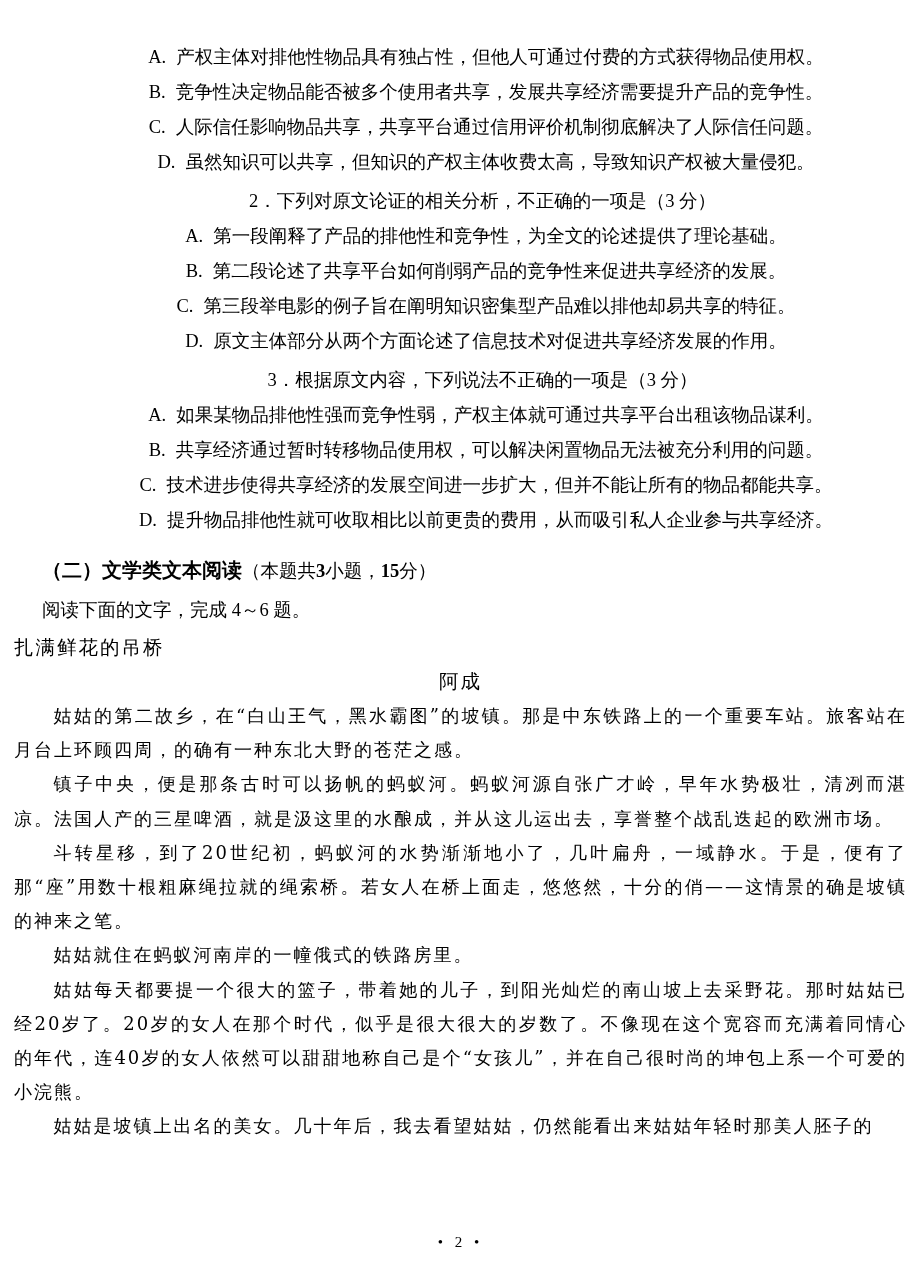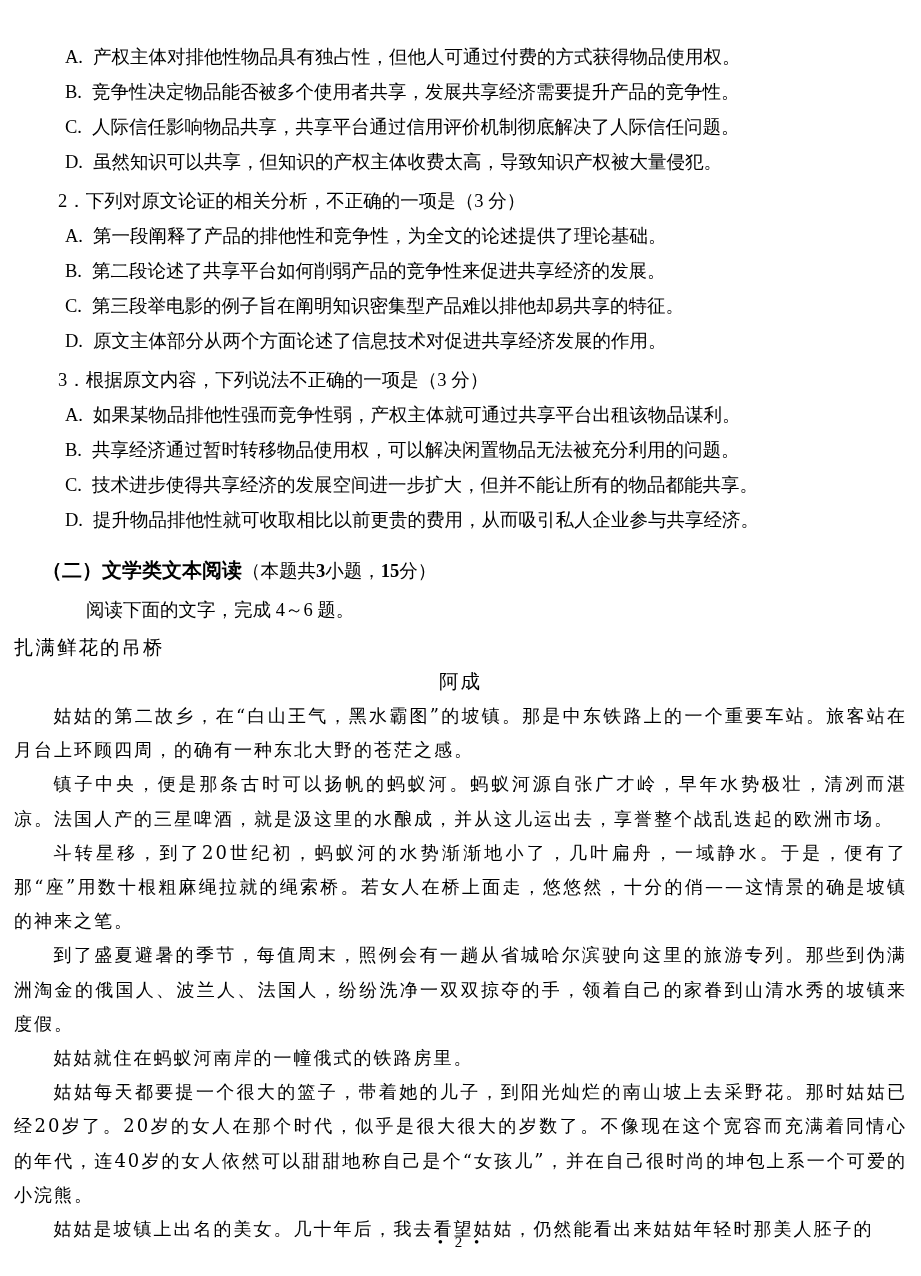--- a/index.html
+++ b/index.html
@@ -12,21 +12,21 @@
     overflow: hidden;
     position: relative;
   }
   .page {
     position: absolute;
     top: 40px;
     left: 14px;
     width: 893px;
   }
   
-  .q-block { margin: 0; }
+  .q-block { margin: 0; text-align: center; }
   .q-stem {
     margin: 4px 0 0 44px;
     font-size: 18.5px;
     line-height: 35px;
     white-space: nowrap;
   }
   .q-option {
     margin: 0 0 0 51px;
     font-size: 18.5px;
     line-height: 35px;
@@ -37,21 +37,21 @@
   .section-heading {
     margin: 14px 0 0 28px;
     font-size: 20px;
     line-height: 36px;
     white-space: nowrap;
   }
   .section-heading .main { font-weight: bold; }
   .section-heading .paren { font-size: 18.5px; }
   .section-heading .num { font-weight: bold; }
   .instruction {
-    margin: 4px 0 0 72px;
+    margin: 4px 0 0 28px;
     font-size: 18.5px;
     line-height: 35px;
   }
   
   .passage-title {
     margin-top: 2px;
     text-align: left;
     font-size: 19.5px;
     line-height: 35px;
     letter-spacing: 2px;
@@ -114,21 +114,20 @@
   <p class="section-heading"><span class="main">（二）文学类文本阅读</span><span class="paren"><span>（本题共</span><span class="num">3</span><span>小题，</span><span class="num">15</span><span>分）</span></span></p>
 
   <p class="instruction">阅读下面的文字，完成 4～6 题。</p>
 
   <div class="passage">
     <div class="passage-title">扎满鲜花的吊桥</div>
     <div class="passage-author">阿成</div>
     <p>姑姑的第二故乡，在“白山王气，黑水霸图”的坡镇。那是中东铁路上的一个重要车站。旅客站在月台上环顾四周，的确有一种东北大野的苍茫之感。</p>
     <p>镇子中央，便是那条古时可以扬帆的蚂蚁河。蚂蚁河源自张广才岭，早年水势极壮，清冽而湛凉。法国人产的三星啤酒，就是汲这里的水酿成，并从这儿运出去，享誉整个战乱迭起的欧洲市场。</p>
     <p>斗转星移，到了20世纪初，蚂蚁河的水势渐渐地小了，几叶扁舟，一域静水。于是，便有了那“座”用数十根粗麻绳拉就的绳索桥。若女人在桥上面走，悠悠然，十分的俏——这情景的确是坡镇的神来之笔。</p>
-    <p>到了盛夏避暑的季节，每值周末，照例会有一趟从省城哈尔滨驶向这里的旅游专列。那些到伪满洲淘金的俄国人、波兰人、法国人，纷纷洗净一双双掠夺的手，领着自己的家眷到山清水秀的坡镇来度假。</p>
     <p>姑姑就住在蚂蚁河南岸的一幢俄式的铁路房里。</p>
     <p>姑姑每天都要提一个很大的篮子，带着她的儿子，到阳光灿烂的南山坡上去采野花。那时姑姑已经20岁了。20岁的女人在那个时代，似乎是很大很大的岁数了。不像现在这个宽容而充满着同情心的年代，连40岁的女人依然可以甜甜地称自己是个“女孩儿”，并在自己很时尚的坤包上系一个可爱的小浣熊。</p>
     <p>姑姑是坡镇上出名的美女。几十年后，我去看望姑姑，仍然能看出来姑姑年轻时那美人胚子的</p>
   </div>
 
 </div>
 
 <div class="page-number">• 2 •</div>
 
 </body></html>

